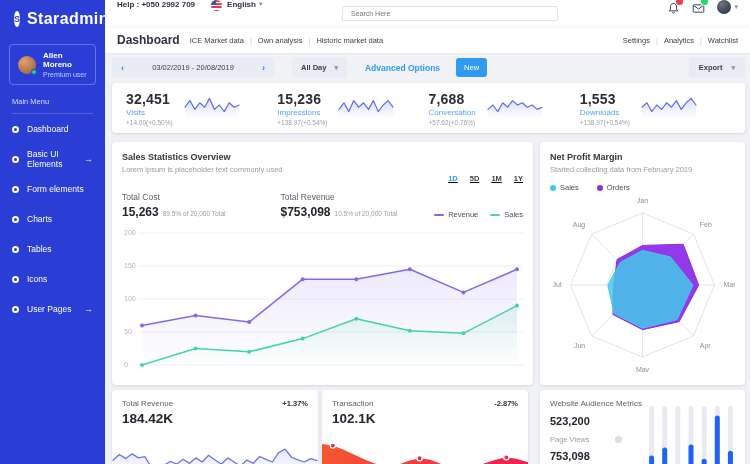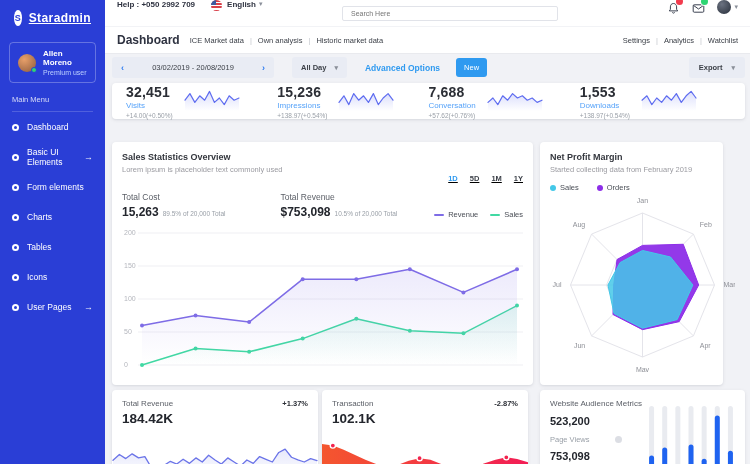--- a/index.html
+++ b/index.html
@@ -4,21 +4,21 @@
 <style>
   * { margin:0; padding:0; box-sizing:border-box; }
   html,body { background:#fff; }
   body { font-family:"Liberation Sans", sans-serif; }
   .app { position:relative; width:750px; height:464px; overflow:hidden; background:#f1f2f6; }
 
   
   .sidebar { position:absolute; left:0; top:0; width:105px; height:464px; background:#2a3ed6; color:#fff; z-index:3; }
   .brand { display:flex; align-items:center; gap:7px; padding:10px 14px 8px; }
   .brand-badge { width:16px; height:16px; border-radius:50%; background:#fff; color:#2a3ed6; font-size:9px; font-weight:bold; display:flex; align-items:center; justify-content:center; }
-  .brand-name { font-size:12px; font-weight:bold; letter-spacing:.4px;text-decoration:underline; }
+  .brand-name { font-size:16px; font-weight:bold; letter-spacing:.4px; }
   .user-card { margin:8px 9px 0; border:1px solid rgba(255,255,255,.28); border-radius:4px; padding:6px 8px; display:flex; align-items:center; gap:7px; }
   .avatar-sm { position:relative; width:18px; height:18px; border-radius:50%; background:radial-gradient(circle at 35% 30%, #e8a06a, #8c5a3c); flex:0 0 auto; }
   .avatar-sm i { position:absolute; right:-1px; bottom:-1px; width:6px; height:6px; border-radius:50%; background:#2ed573; border:1px solid #2a3ed6; }
   .user-name { font-size:8px; font-weight:bold; }
   .user-role { font-size:7px; color:#bcd0ff; margin-top:2px; }
   .menu-label { margin:12px 12px 0; padding-bottom:7px; font-size:7.5px; color:rgba(255,255,255,.8); border-bottom:1px solid rgba(255,255,255,.18); }
   .menu-item { display:flex; align-items:center; gap:8px; height:30px; padding:0 12px; font-size:8.5px; cursor:pointer; }
   .donut { width:7px; height:7px; border-radius:50%; border:2px solid #fff; flex:0 0 auto; }
   .mi-arrow { margin-left:auto; font-size:9px; color:rgba(255,255,255,.9); }
 
@@ -54,21 +54,21 @@
   .chev { color:#2f7df0; font-weight:bold; font-size:9px; }
   .day-pill { margin-left:18px; padding:0 9px; font-weight:bold; gap:5px; }
   .adv-link { margin-left:18px; font-size:8.5px; font-weight:bold; color:#2f9af0; cursor:pointer; }
   .new-btn { margin-left:16px; background:#2f9af0; color:#fff; border:none; border-radius:3px; height:19px; padding:0 8px; font-size:7.5px; font-family:"Liberation Sans",sans-serif; cursor:pointer; }
   .export-pill { margin-left:auto; padding:0 10px; font-weight:bold; gap:6px; cursor:pointer; }
 
   
   .card { position:absolute; background:#fff; border-radius:4px; box-shadow:0 1px 2px rgba(16,24,40,.05), 0 1px 4px rgba(16,24,40,.07); }
 
   
-  .stats-card { left:7px; top:83px; width:633px; height:36px; display:flex; align-items:center; padding:6px 14px; }
+  .stats-card { left:7px; top:83px; width:633px; height:50px; display:flex; align-items:center; padding:6px 14px; }
   .stat-col { flex:1; display:flex; align-items:flex-start; gap:10px; }
   .stat-value { font-size:14px; font-weight:bold; color:#2b2e35; letter-spacing:.2px; }
   .stat-label { font-size:8px; color:#57a3f9; margin-top:1px; }
   .stat-delta { font-size:6.5px; color:#9aa0a8; margin-top:2px; }
   .spark { width:58px; height:26px; margin-top:1px; }
 
   
   .sales-card { left:7px; top:142px; width:421px; height:243px; padding:10px 10px 6px; }
   .card-title { font-size:9px; font-weight:bold; color:#34373e; }
   .card-sub { font-size:7.5px; color:#9b9ba1; margin-top:3px; }
@@ -82,21 +82,21 @@
   .t-value { font-size:12px; font-weight:bold; color:#23262d; }
   .t-note { font-size:6.5px; color:#9aa0a8; }
   .total-block + .total-block { margin-left:55px; }
   .legend { margin-left:auto; display:flex; gap:12px; align-items:center; }
   .legend-item { display:flex; align-items:center; gap:4px; font-size:7.5px; color:#4a4e56; }
   .legend-dash { width:10px; height:2px; border-radius:1px; display:inline-block; }
   .legend-dot { width:6px; height:6px; border-radius:50%; display:inline-block; }
   #sales-chart { width:401px; height:152px; margin-top:6px; }
 
   
-  .radar-card { left:435px; top:142px; width:183px; height:243px; padding:10px; }
+  .radar-card { left:435px; top:142px; width:205px; height:243px; padding:10px; }
   .radar-legend { display:flex; gap:18px; margin-top:9px; }
   #radar-chart { width:185px; height:178px; margin-top:2px; }
 
   
   .mini-card { top:390px; height:90px; overflow:hidden; }
   .mini-rev { left:7px; width:206px; }
   .mini-trx { left:217px; width:206px; }
   .mini-aud { left:435px; width:205px; }
   .mini-head { display:flex; align-items:center; padding:9px 10px 0; }
   .mini-title { font-size:8px; color:#5a5e66; }

